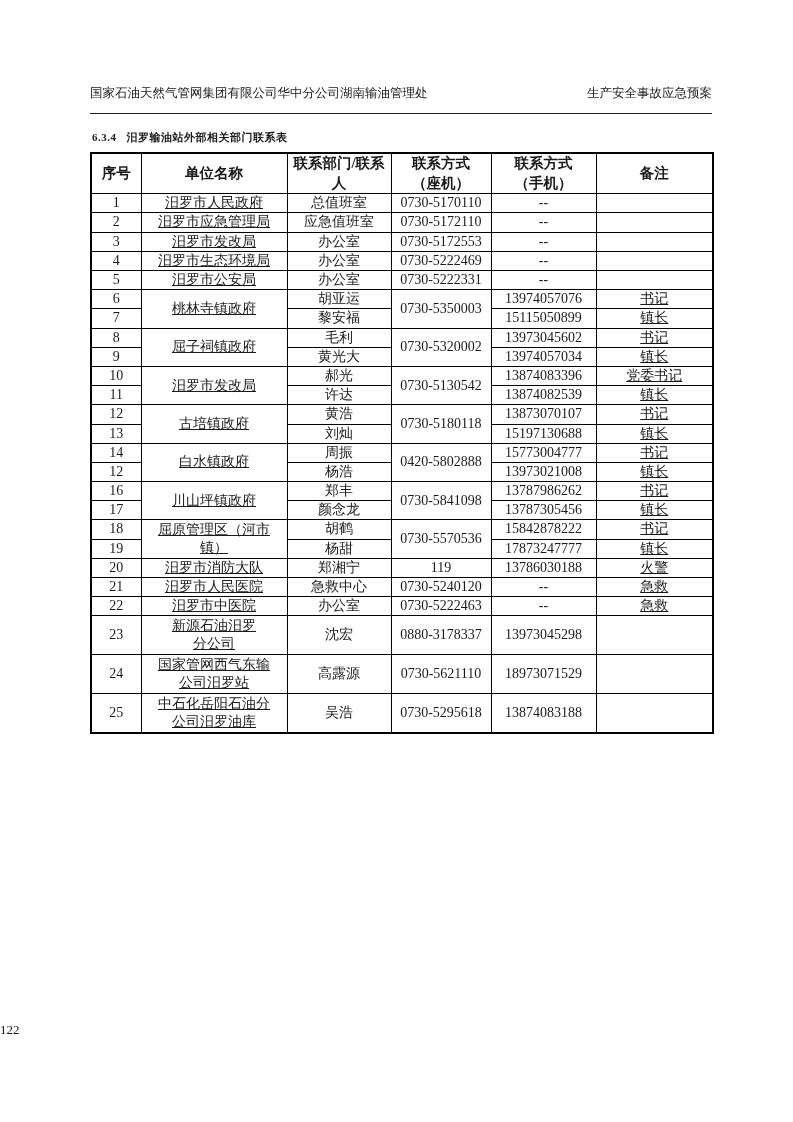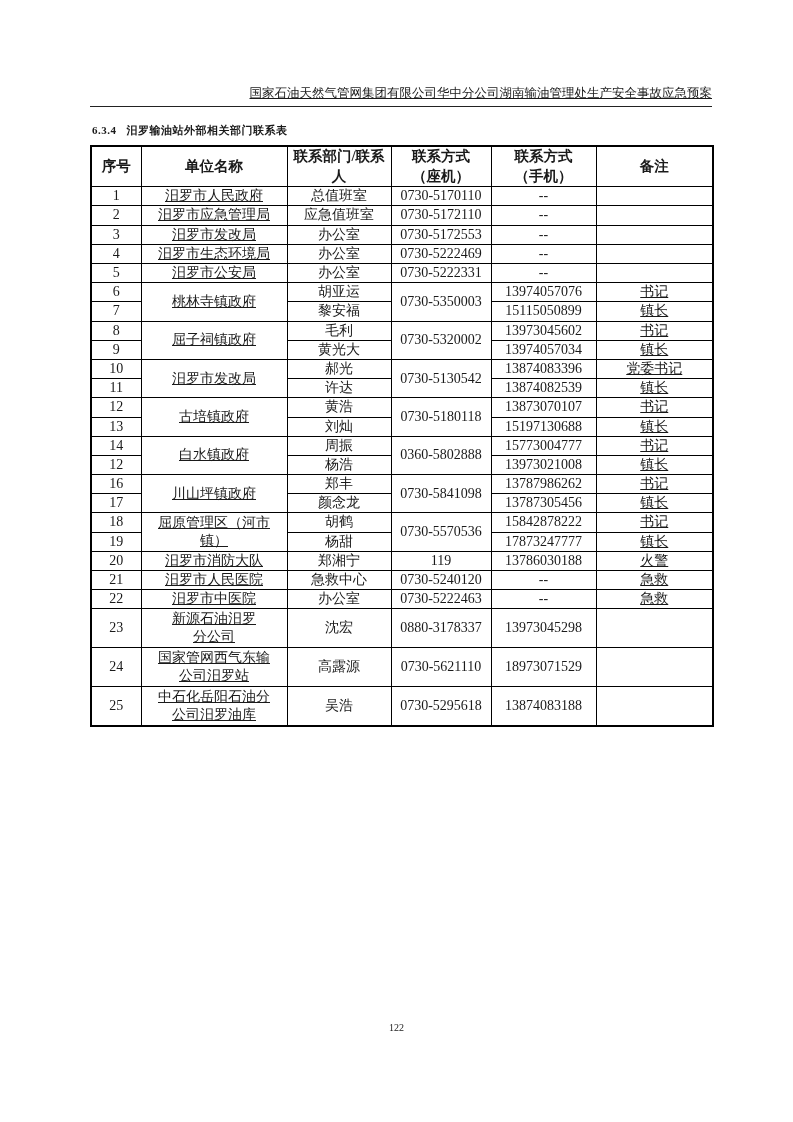--- a/index.html
+++ b/index.html
@@ -15,27 +15,26 @@
     overflow: hidden;
   }
   .content {
     position: absolute;
     left: 90px;
     top: 86px;
     width: 622px;
   }
   .doc-header {
     display: flex;
-    justify-content: flex-end;
+    justify-content: space-between;
     align-items: flex-end;
     font-size: 12.5px;
     line-height: 1.2;
-    padding-bottom: 5px;
+    padding-bottom: 12px;
     border-bottom: 1.5px solid #222;
-    text-decoration: underline;
   }
   .section-heading {
     margin: 17px 0 0 2px;
     font-size: 11px;
     font-weight: bold;
     letter-spacing: 0.5px;
     line-height: 1.25;
   }
   .section-heading .num { margin-right: 10px; }
   table.contacts {
@@ -62,22 +61,22 @@
     line-height: 1.35;
   }
   table.contacts tbody tr { height: 19px; }
   table.contacts tbody tr.tall { height: 39px; }
   td.unit, td.note { white-space: pre-line; text-decoration: underline; }
   .page-number {
     position: absolute;
     top: 1022px;
     left: 0;
     width: 100%;
-    text-align: center;
-    font-size: 10px;
+    text-align: left;
+    font-size: 13px;
   }
 </style>
 </head>
 <body>
 
 <div class="page">
   <div class="content">
 
     <div class="doc-header">
       <span>国家石油天然气管网集团有限公司华中分公司湖南输油管理处</span>
@@ -209,21 +208,21 @@
           <td>13</td>
           <td>刘灿</td>
           <td>15197130688</td>
           <td class="note">镇长</td>
         </tr>
 
         <tr>
           <td>14</td>
           <td class="unit" rowspan="2">白水镇政府</td>
           <td>周振</td>
-          <td rowspan="2">0360-5802888</td>
+          <td rowspan="2">0420-5802888</td>
           <td>15773004777</td>
           <td class="note">书记</td>
         </tr>
         <tr>
           <td>12</td>
           <td>杨浩</td>
           <td>13973021008</td>
           <td class="note">镇长</td>
         </tr>
 

